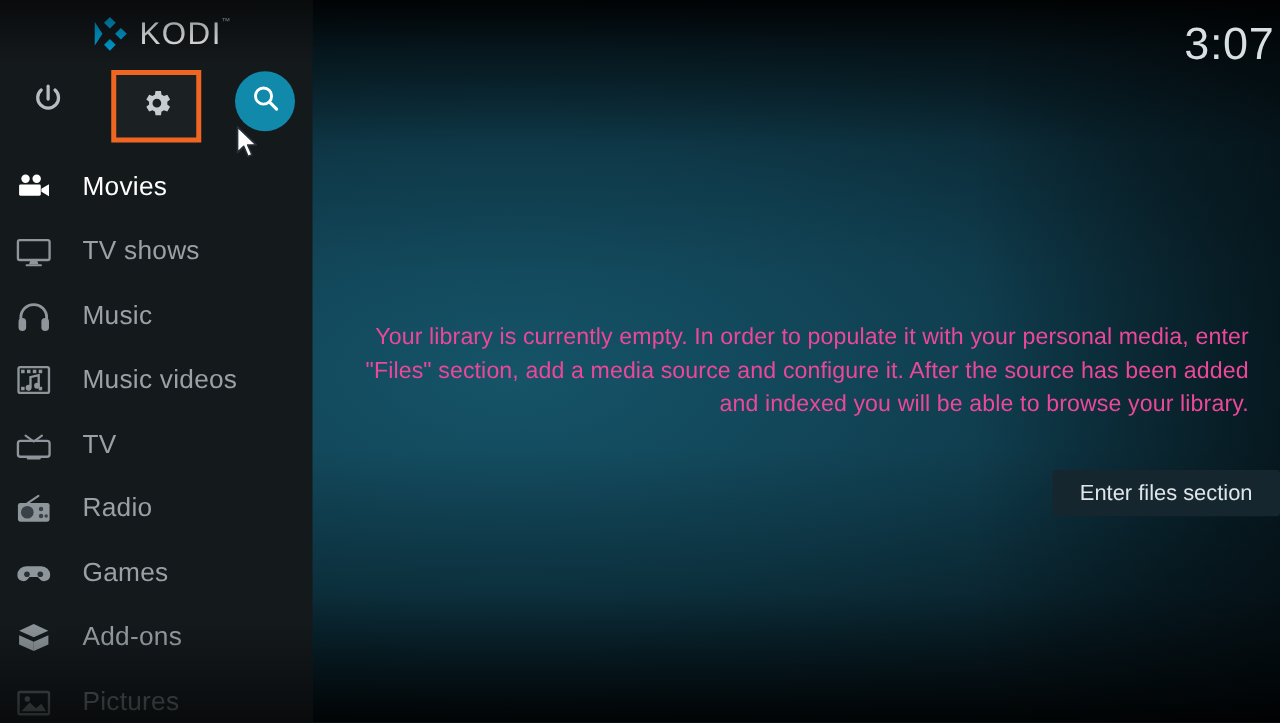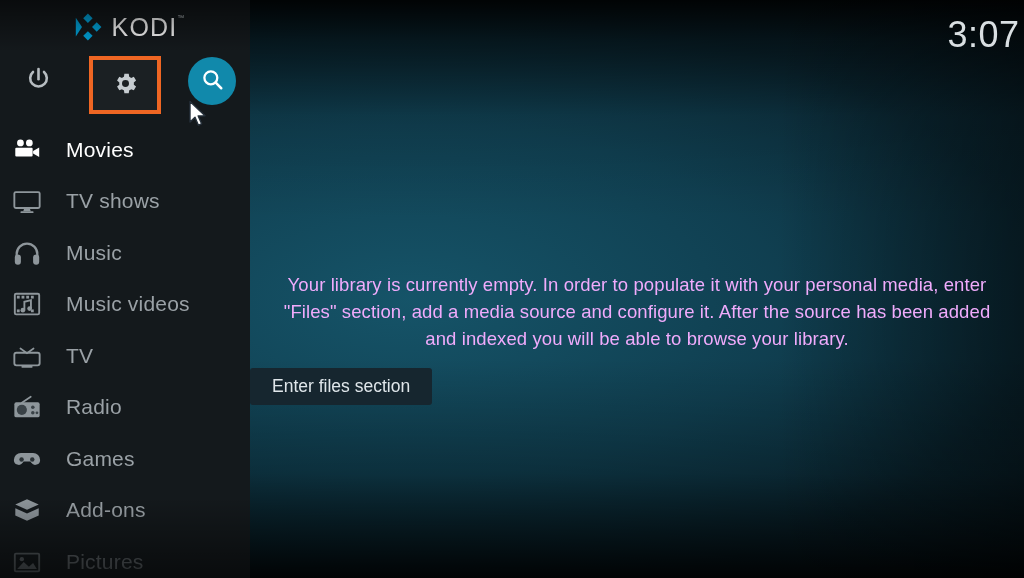--- a/index.html
+++ b/index.html
@@ -186,31 +186,32 @@
     font-weight: 300;
     white-space: nowrap;
   }
   .empty-block {
     position: absolute;
     left: 0; top: 243px;
     width: 774px;
     text-align: center;
   }
   .empty-text {
-    margin: 16px auto;
+    margin: 0 auto;
     width: 724px;
     font-size: 18.5px;
     line-height: 27px;
-    color: #f0abfc;
+    color: #ec4899;
     letter-spacing: 0.1px;
+    text-align: right;
   }
   .btn-row {
-    margin-top: 8px;
+    margin-top: 40px;
     display: flex;
-    justify-content: flex-start;
+    justify-content: flex-end;
     gap: 17px;
   }
   .btn {
     background: #16262f;
     color: #dfe6ea;
     font-size: 17.5px;
     border: none;
     border-radius: 3px;
     padding: 0 22px;
     height: 37px;

